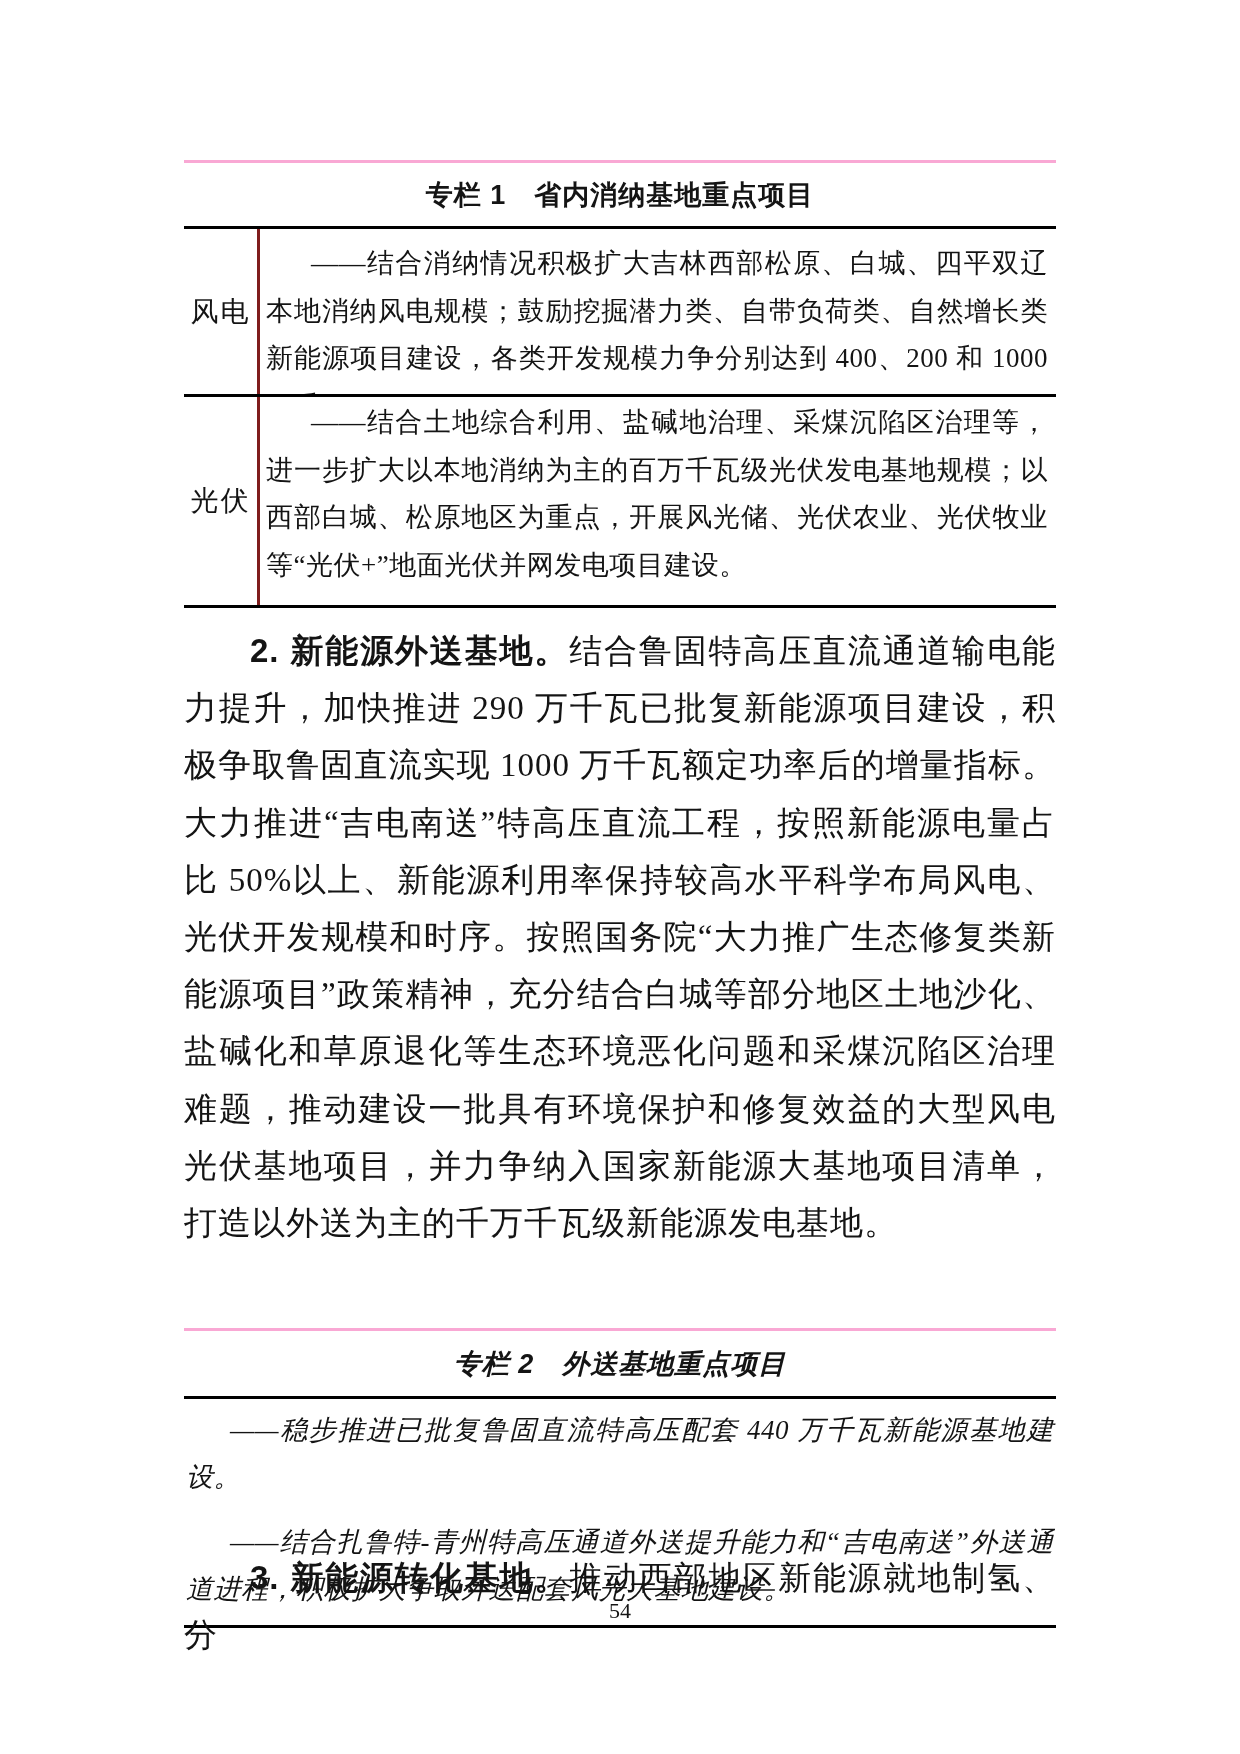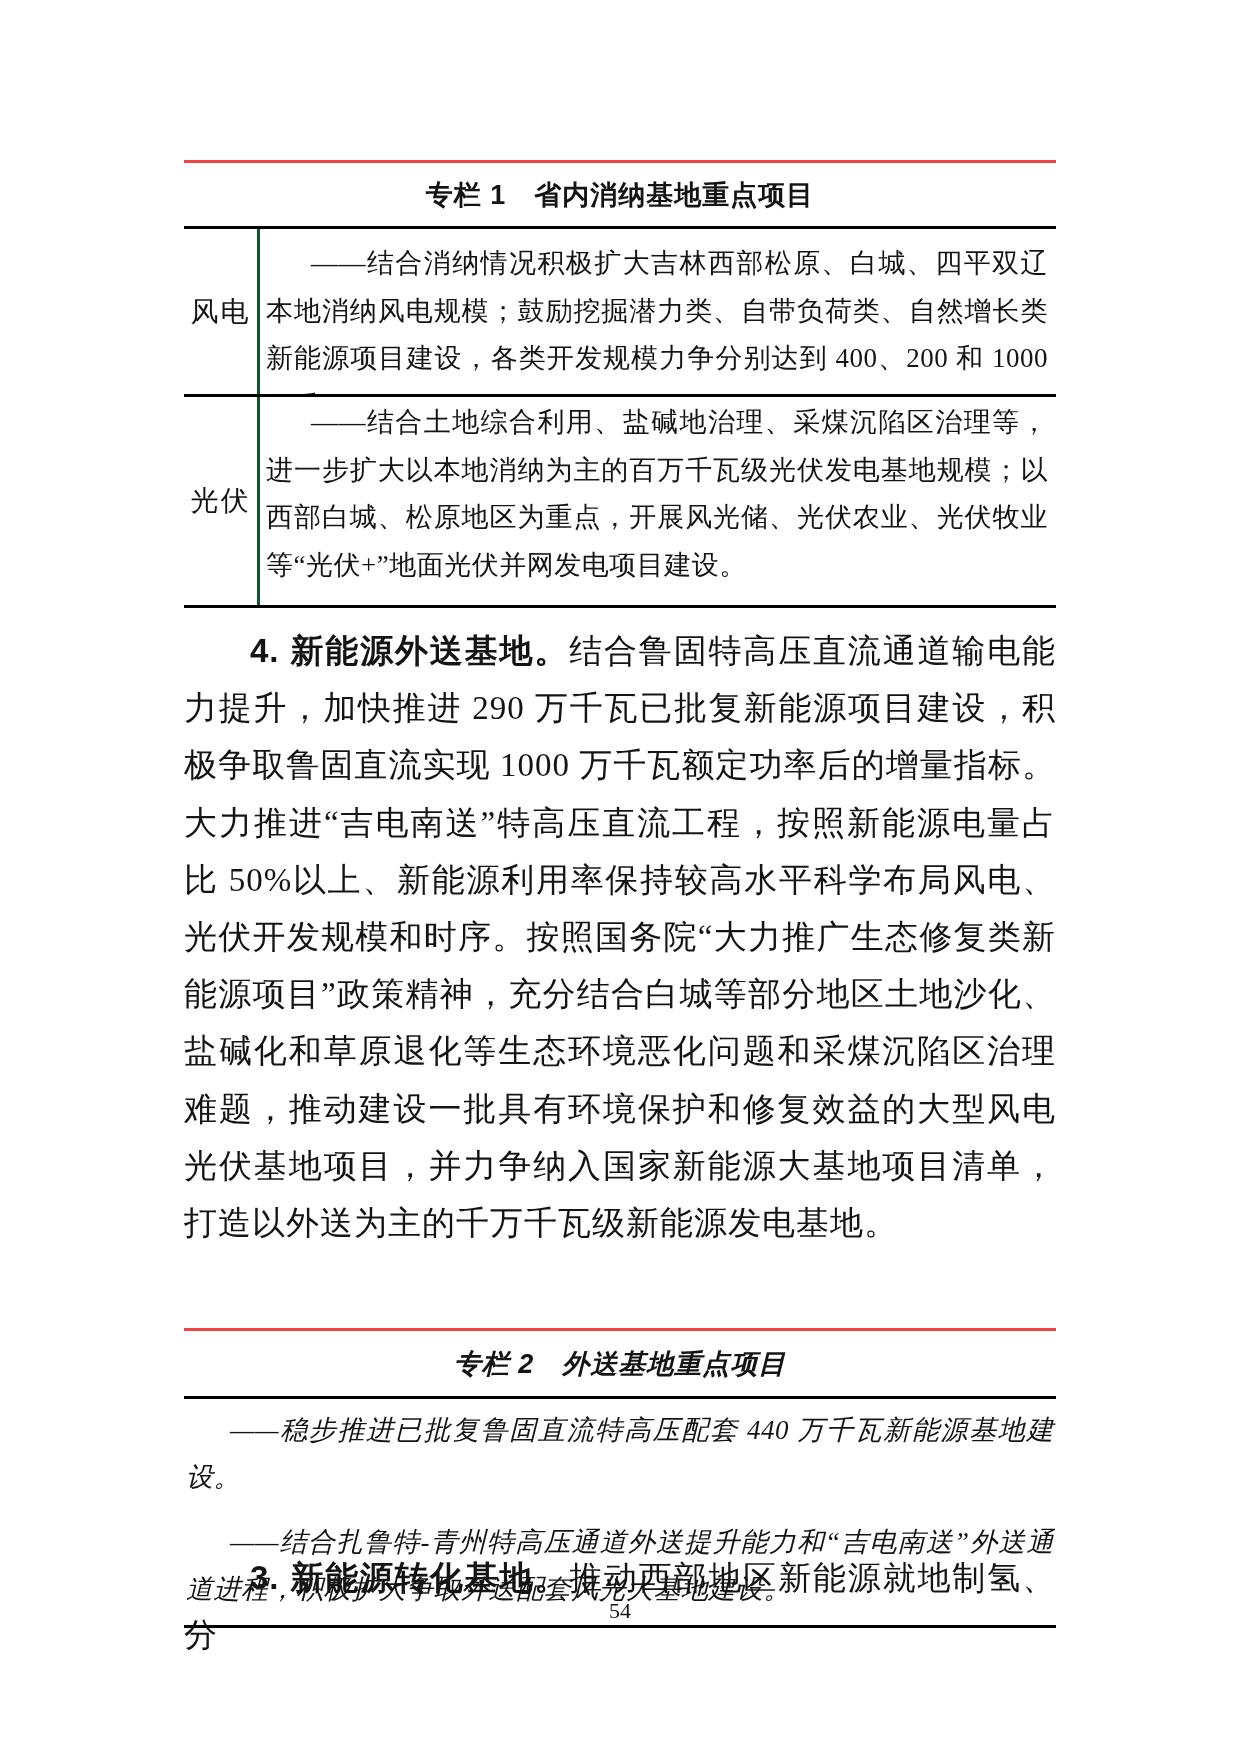--- a/index.html
+++ b/index.html
@@ -21,21 +21,21 @@
   .panel {
     position: absolute;
     left: 184px;
     width: 872px;
     box-sizing: border-box;
   }
   #panel-1 { top: 160px; }
   #panel-2 { top: 1328px; font-style: italic; }
 
   .panel-header {
-    border-top: 3px solid #ef4444;
+    border-top: 3px solid #f9a8d4;
     border-bottom: 3px solid #000;
     display: flex;
     align-items: center;
     justify-content: center;
     font-family: "Liberation Sans", "DejaVu Sans", sans-serif;
     font-weight: bold;
     font-size: 27px;
     letter-spacing: 1px;
     white-space: pre;
   }
@@ -46,21 +46,21 @@
   .t-row {
     display: flex;
     border-bottom: 3px solid #000;
     box-sizing: content-box;
   }
   .t-row-wind  { height: 165px; }
   .t-row-solar { height: 208px; }
   .t-label {
     width: 73px;
     flex: 0 0 73px;
-    border-right: 3px solid #14532d;
+    border-right: 3px solid #7f1d1d;
     display: flex;
     align-items: center;
     justify-content: center;
     font-size: 28px;
     letter-spacing: 2px;
   }
   .t-content {
     flex: 1;
     font-size: 27px;
     line-height: 47.5px;
@@ -130,21 +130,21 @@
       <div class="t-label">风电</div>
       <div class="t-content">——结合消纳情况积极扩大吉林西部松原、白城、四平双辽本地消纳风电规模；鼓励挖掘潜力类、自带负荷类、自然增长类新能源项目建设，各类开发规模力争分别达到 400、200 和 1000 万千瓦。</div>
     </div>
     <div class="t-row t-row-solar">
       <div class="t-label">光伏</div>
       <div class="t-content">——结合土地综合利用、盐碱地治理、采煤沉陷区治理等，进一步扩大以本地消纳为主的百万千瓦级光伏发电基地规模；以西部白城、松原地区为重点，开展风光储、光伏农业、光伏牧业等“光伏+”地面光伏并网发电项目建设。</div>
     </div>
   </div>
 
   <p class="body-para" id="paragraph-2">
-    <span class="para-lead">4. 新能源外送基地。</span><span>结合鲁固特高压直流通道输电能力提升，加快推进 290 万千瓦已批复新能源项目建设，积极争取鲁固直流实现 1000 万千瓦额定功率后的增量指标。大力推进“吉电南送”特高压直流工程，按照新能源电量占比 50%以上、新能源利用率保持较高水平科学布局风电、光伏开发规模和时序。按照国务院“大力推广生态修复类新能源项目”政策精神，充分结合白城等部分地区土地沙化、盐碱化和草原退化等生态环境恶化问题和采煤沉陷区治理难题，推动建设一批具有环境保护和修复效益的大型风电光伏基地项目，并力争纳入国家新能源大基地项目清单，打造以外送为主的千万千瓦级新能源发电基地。</span>
+    <span class="para-lead">2. 新能源外送基地。</span><span>结合鲁固特高压直流通道输电能力提升，加快推进 290 万千瓦已批复新能源项目建设，积极争取鲁固直流实现 1000 万千瓦额定功率后的增量指标。大力推进“吉电南送”特高压直流工程，按照新能源电量占比 50%以上、新能源利用率保持较高水平科学布局风电、光伏开发规模和时序。按照国务院“大力推广生态修复类新能源项目”政策精神，充分结合白城等部分地区土地沙化、盐碱化和草原退化等生态环境恶化问题和采煤沉陷区治理难题，推动建设一批具有环境保护和修复效益的大型风电光伏基地项目，并力争纳入国家新能源大基地项目清单，打造以外送为主的千万千瓦级新能源发电基地。</span>
   </p>
 
   <div class="panel" id="panel-2">
     <div class="panel-header">专栏 2　外送基地重点项目</div>
     <div class="panel-body">
       <p>——稳步推进已批复鲁固直流特高压配套 440 万千瓦新能源基地建设。</p>
       <p>——结合扎鲁特-青州特高压通道外送提升能力和“吉电南送”外送通道进程，积极扩大争取外送配套风光大基地建设。</p>
     </div>
   </div>
 

